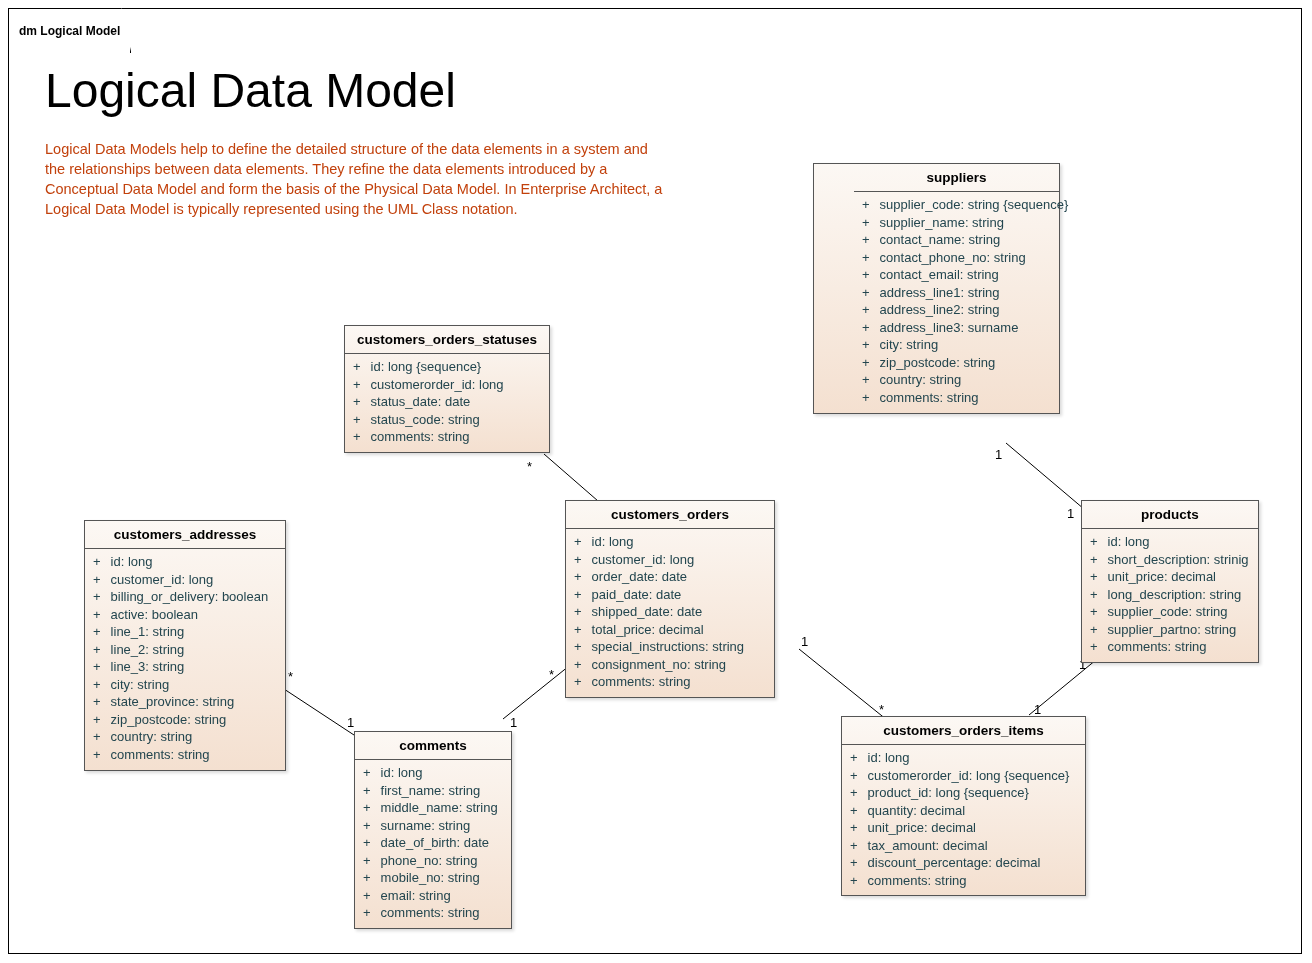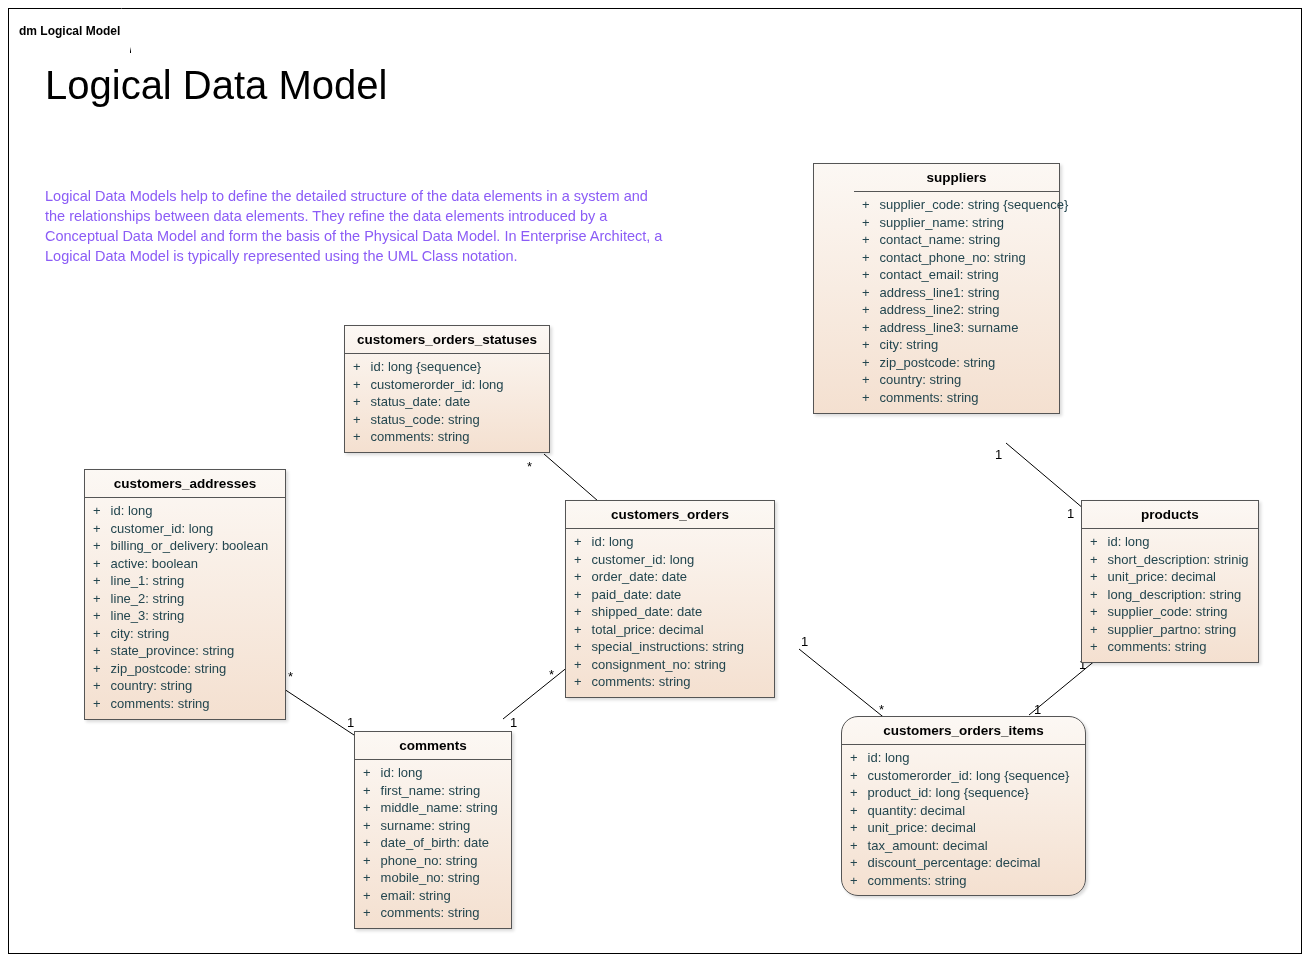--- a/index.html
+++ b/index.html
@@ -32,32 +32,31 @@
     border-bottom: none;
     background: #fff;
     line-height: 20px;
     
     clip-path: polygon(0 0, calc(100% - 10px) 0, 100% 100%, 0 100%);
   }
   .title {
     position: absolute;
     left: 36px;
     top: 54px;
-    font-size: 40px;
+    font-size: 48px;
     font-weight: 400;
   }
   .desc {
     position: absolute;
     left: 36px;
     top: 130px;
     width: 620px;
     font-size: 14.5px;
     line-height: 1.38;
-    color: #8b5cf6;
-    margin-top: 47px;
+    color: #c2410c;
   }
   
   .entity {
     position: absolute;
     border: 1px solid #555;
     background: linear-gradient(#fcf8f4, #f4e0d0);
     box-shadow: 2px 2px 3px rgba(0,0,0,0.15);
     font-size: 13px;
   }
   .entity-name {
@@ -143,21 +142,21 @@
     <div class="entity-name">customers_orders_statuses</div>
     <div class="attrs">
         <div class="attr"><span class="vis">+</span><span> id: long {sequence}</span></div>
         <div class="attr"><span class="vis">+</span><span> customerorder_id: long</span></div>
         <div class="attr"><span class="vis">+</span><span> status_date: date</span></div>
         <div class="attr"><span class="vis">+</span><span> status_code: string</span></div>
         <div class="attr"><span class="vis">+</span><span> comments: string</span></div>
       </div>
   </div>
 
-  <div class="entity" style="left:75px; top:460px; width:200px;">
+  <div class="entity" style="left:75px; top:511px; width:200px;">
     <div class="entity-name">customers_addresses</div>
     <div class="attrs">
         <div class="attr"><span class="vis">+</span><span> id: long</span></div>
         <div class="attr"><span class="vis">+</span><span> customer_id: long</span></div>
         <div class="attr"><span class="vis">+</span><span> billing_or_delivery: boolean</span></div>
         <div class="attr"><span class="vis">+</span><span> active: boolean</span></div>
         <div class="attr"><span class="vis">+</span><span> line_1: string</span></div>
         <div class="attr"><span class="vis">+</span><span> line_2: string</span></div>
         <div class="attr"><span class="vis">+</span><span> line_3: string</span></div>
         <div class="attr"><span class="vis">+</span><span> city: string</span></div>
@@ -222,21 +221,21 @@
         <div class="attr"><span class="vis">+</span><span> id: long</span></div>
         <div class="attr"><span class="vis">+</span><span> short_description: strinig</span></div>
         <div class="attr"><span class="vis">+</span><span> unit_price: decimal</span></div>
         <div class="attr"><span class="vis">+</span><span> long_description: string</span></div>
         <div class="attr"><span class="vis">+</span><span> supplier_code: string</span></div>
         <div class="attr"><span class="vis">+</span><span> supplier_partno: string</span></div>
         <div class="attr"><span class="vis">+</span><span> comments: string</span></div>
       </div>
   </div>
 
-  <div class="entity" style="left:832px; top:707px; width:243px;border-radius:17px;">
+  <div class="entity" style="left:832px; top:707px; width:243px;">
     <div class="entity-name">customers_orders_items</div>
     <div class="attrs">
         <div class="attr"><span class="vis">+</span><span> id: long</span></div>
         <div class="attr"><span class="vis">+</span><span> customerorder_id: long {sequence}</span></div>
         <div class="attr"><span class="vis">+</span><span> product_id: long {sequence}</span></div>
         <div class="attr"><span class="vis">+</span><span> quantity: decimal</span></div>
         <div class="attr"><span class="vis">+</span><span> unit_price: decimal</span></div>
         <div class="attr"><span class="vis">+</span><span> tax_amount: decimal</span></div>
         <div class="attr"><span class="vis">+</span><span> discount_percentage: decimal</span></div>
         <div class="attr"><span class="vis">+</span><span> comments: string</span></div>

